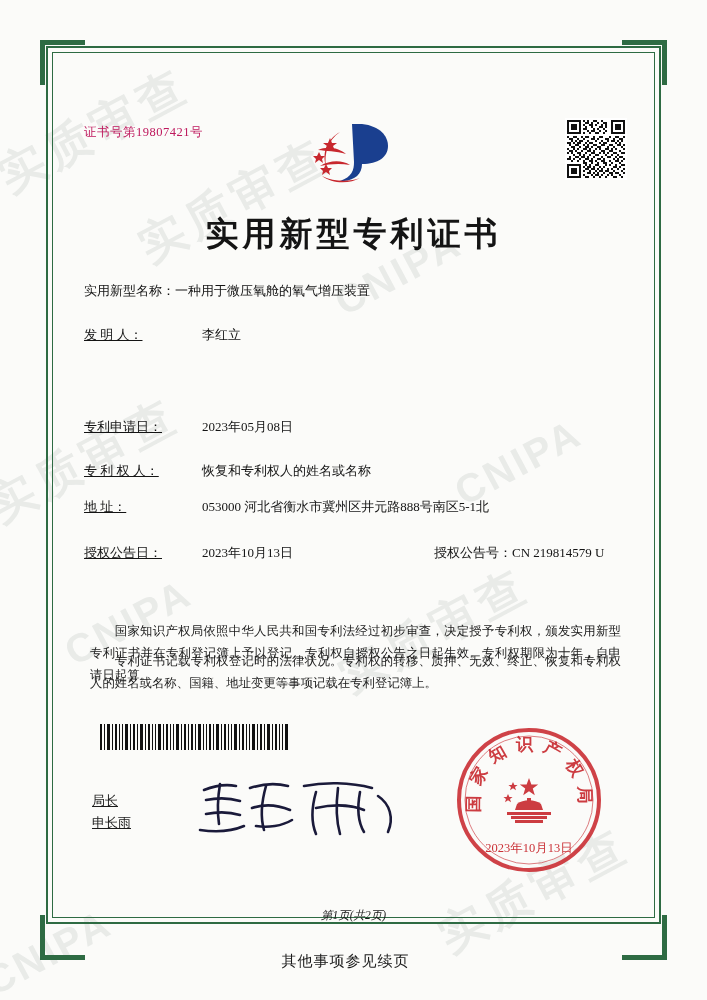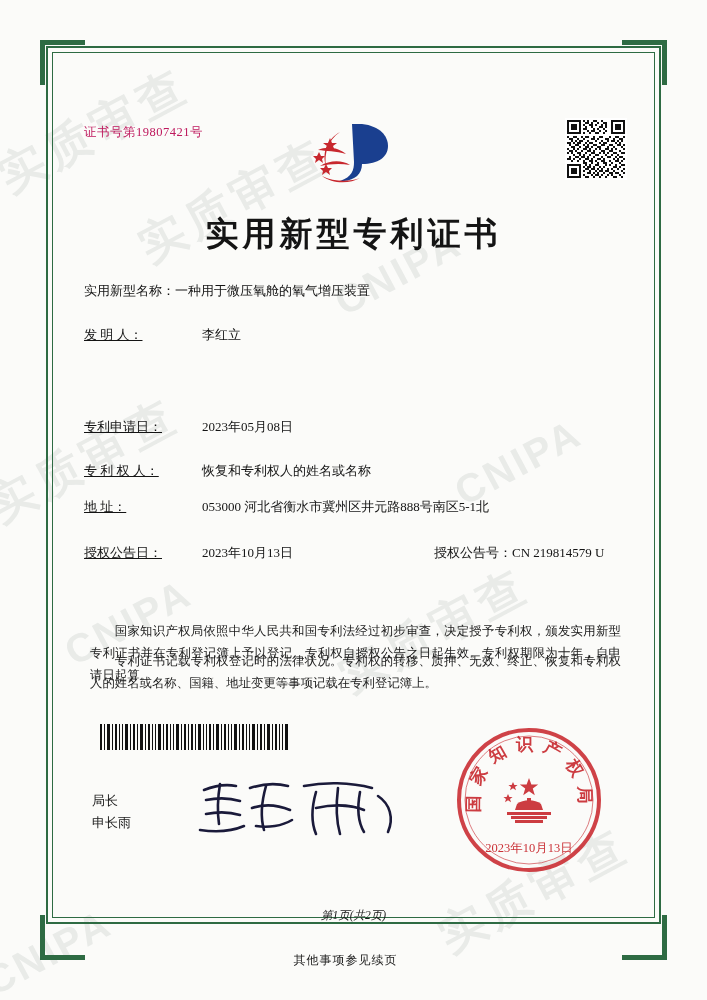--- a/index.html
+++ b/index.html
@@ -163,20 +163,21 @@
     position: absolute;
     right: 50px; top: 672px;
     width: 152px; height: 152px;
   }
 
   #signature-block {
     position: absolute;
     left: 40px; top: 738px;
     font-size: 13px;
     line-height: 22px;
+    text-decoration: underline;
   }
   #handwriting {
     position: absolute;
     left: 140px; top: 722px;
     width: 220px; height: 70px;
   }
 
   #page-footer {
     position: absolute;
     left: 0; right: 0;
@@ -185,21 +186,21 @@
     font-size: 11.5px;
     color: #1a1a1a;
     font-style: italic;
   }
 
   #bottom-note {
     position: absolute;
     left: 0; right: 16px;
     top: 952px;
     text-align: center;
-    font-size: 12px;
+    font-size: 15px;
     letter-spacing: 1px;
     color: #1a1a1a;
   }
 </style>
 </head>
 <body>
 
 <div id="page">
 
   <div class="wm wm-cn" style="left:-10px; top:100px; transform:rotate(-28deg);">实质审查</div>

